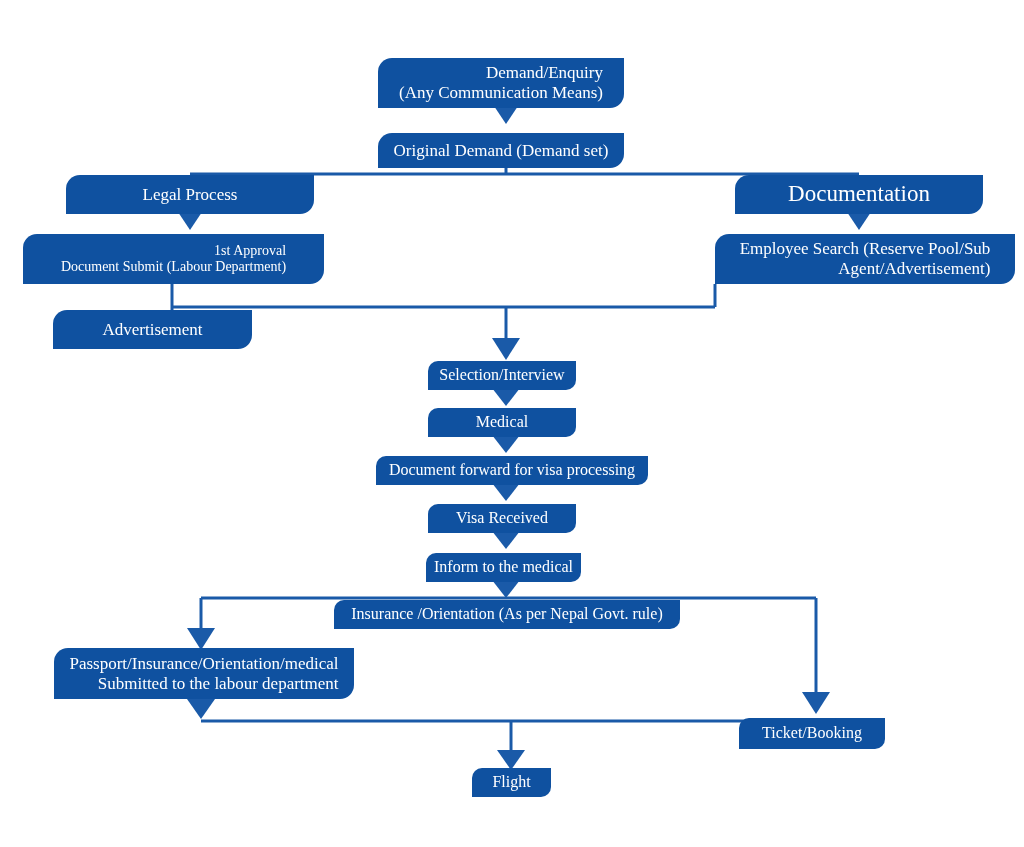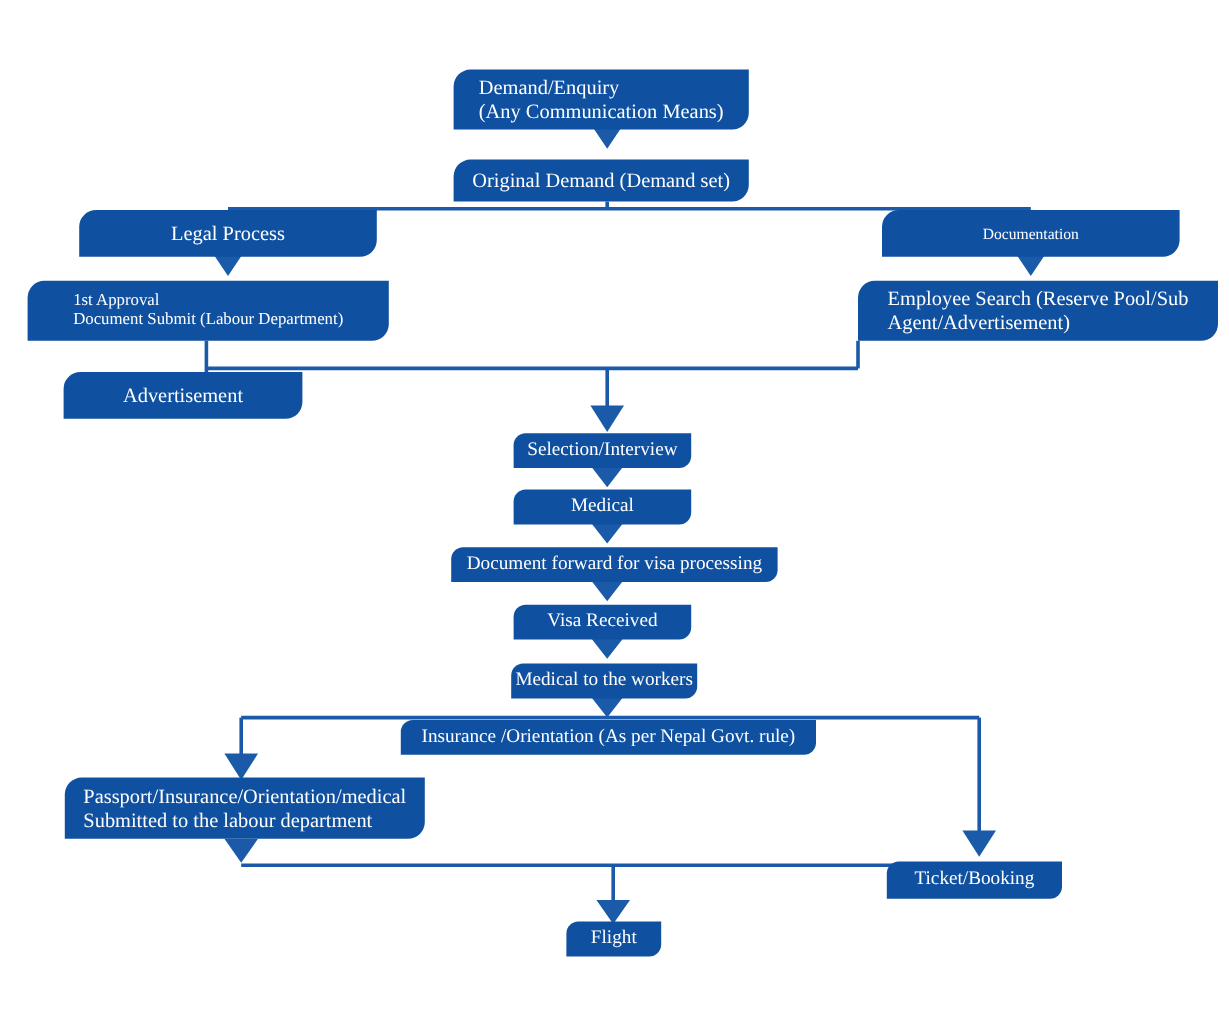--- a/index.html
+++ b/index.html
@@ -26,21 +26,21 @@
     height: 847px;
     pointer-events: none;
   }
   .node {
     position: absolute;
     background: #0f51a0;
     color: #ffffff;
     display: flex;
     align-items: center;
     justify-content: center;
-    text-align: left;
+    text-align: right;
     line-height: 1.16;
     font-size: 17px;
     box-sizing: border-box;
     padding: 2px 0;
     
     border-radius: 14px 0 14px 0;
     z-index: 2;
   }
   .node .label {
     display: block;
@@ -106,21 +106,21 @@
   </div>
 
   <div class="node" style="left:378px; top:133px; width:246px; height:35px; font-size:17px;">
     <span class="label">Original Demand (Demand set)</span>
   </div>
 
   <div class="node" style="left:66px; top:175px; width:248px; height:39px; font-size:17px;">
     <span class="label">Legal Process</span>
   </div>
 
-  <div class="node" style="left:735px; top:175px; width:248px; height:39px; font-size:13px;">
+  <div class="node" style="left:735px; top:175px; width:248px; height:39px; font-size:23px;">
     <span class="label">Documentation</span>
   </div>
 
   <div class="node" style="left:23px; top:234px; width:301px; height:50px; font-size:14px;">
     <span class="label">1st Approval
 Document Submit (Labour Department)</span>
   </div>
 
   <div class="node" style="left:715px; top:234px; width:300px; height:50px; font-size:17px;">
     <span class="label">Employee Search (Reserve Pool/Sub
@@ -141,21 +141,21 @@
 
   <div class="node" style="left:376px; top:456px; width:272px; height:29px; font-size:16px; border-radius:10px 0 10px 0;">
     <span class="label">Document forward for visa processing</span>
   </div>
 
   <div class="node" style="left:428px; top:504px; width:148px; height:29px; font-size:16px; border-radius:10px 0 10px 0;">
     <span class="label">Visa Received</span>
   </div>
 
   <div class="node" style="left:426px; top:553px; width:155px; height:29px; font-size:16px; border-radius:10px 0 10px 0;">
-    <span class="label">Medical to the workers</span>
+    <span class="label">Inform to the medical</span>
   </div>
 
   <div class="node" style="left:334px; top:600px; width:346px; height:29px; font-size:16px; border-radius:10px 0 10px 0;">
     <span class="label">Insurance /Orientation (As per Nepal Govt. rule)</span>
   </div>
 
   <div class="node" style="left:54px; top:648px; width:300px; height:51px; font-size:17px;">
     <span class="label">Passport/Insurance/Orientation/medical
 Submitted to the labour department</span>
   </div>

